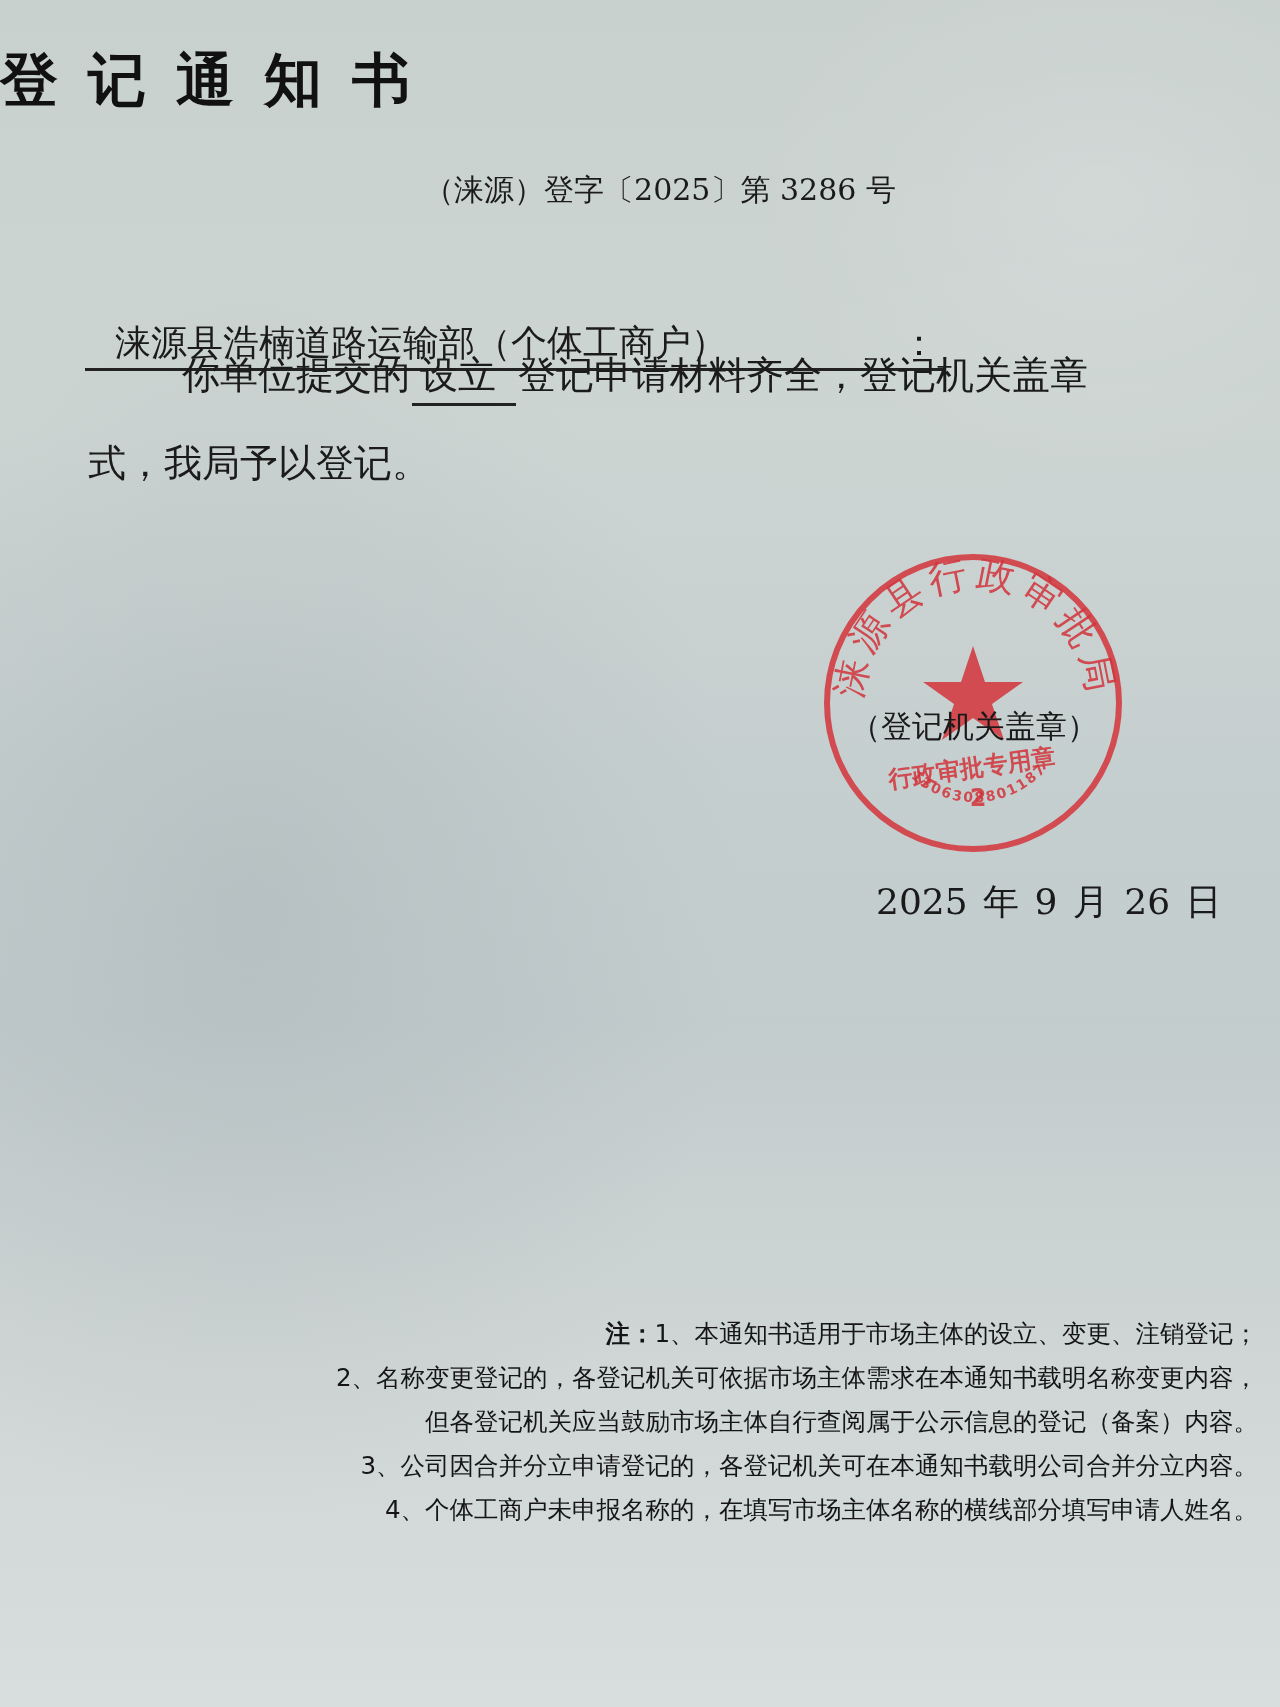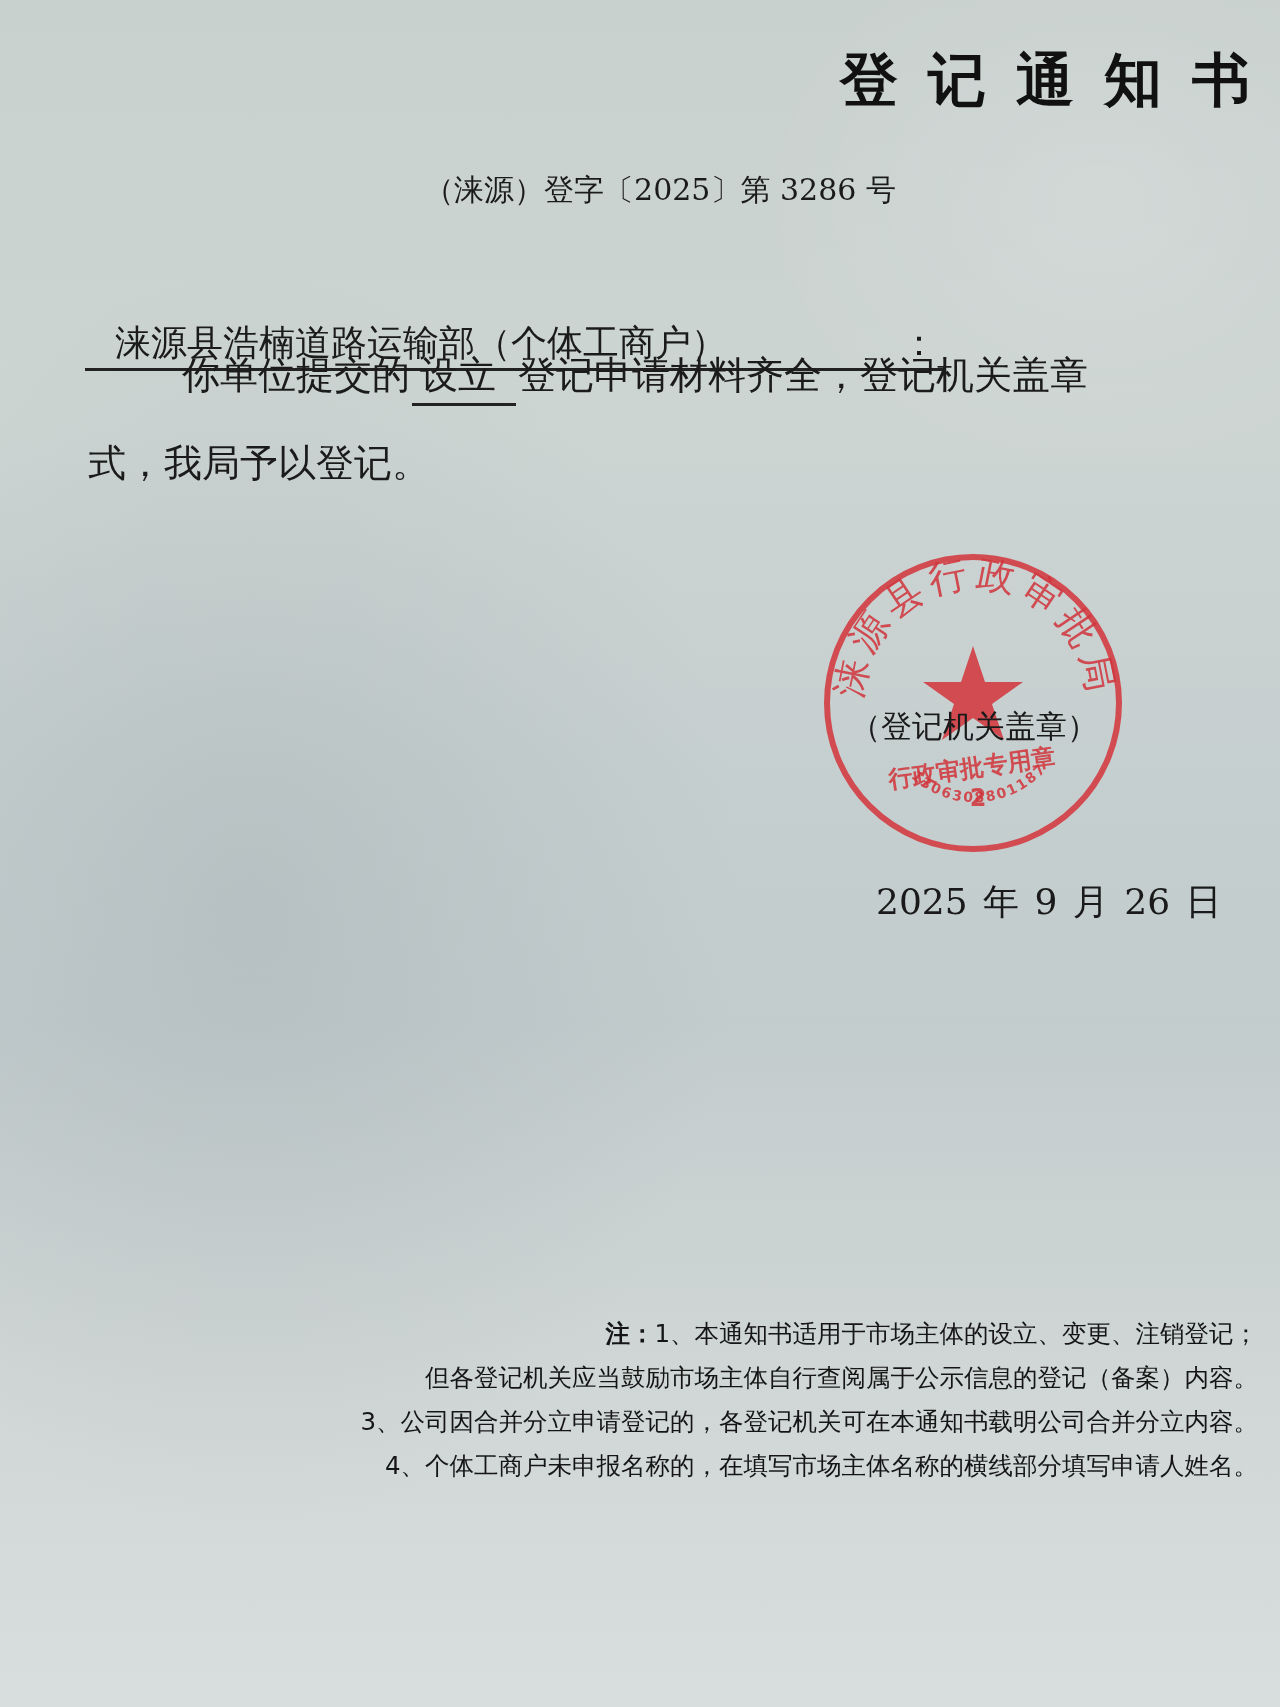--- a/index.html
+++ b/index.html
@@ -21,21 +21,21 @@
       background:
         radial-gradient(ellipse 700px 900px at 250px 900px, rgba(120,135,140,0.18), rgba(0,0,0,0) 70%),
         radial-gradient(ellipse 500px 400px at 1100px 200px, rgba(255,255,255,0.12), rgba(0,0,0,0) 70%);
       pointer-events: none;
     }
     .title {
       position: absolute;
       top: 42px;
       left: 0;
       width: 1280px;
-      text-align: right;
+      text-align: left;
       font-family: "DejaVu Sans", "Liberation Sans", sans-serif;
       font-weight: bold;
       font-size: 58px;
       letter-spacing: 30px;
       color: #111;
     }
     .docno {
       position: absolute;
       top: 170px;
       left: 0;
@@ -170,16 +170,17 @@
 </div>
 
 <div class="seal-label">（登记机关盖章）</div>
 
 <div class="date">2025 年 9 月 26 日</div>
 
 <div class="notes">
   <div class="line">
     <span class="lead">注：</span><span>1、本通知书适用于市场主体的设立、变更、注销登记；</span>
   </div>
+  <div class="line indent">2、名称变更登记的，各登记机关可依据市场主体需求在本通知书载明名称变更内容，</div>
   <div class="line">但各登记机关应当鼓励市场主体自行查阅属于公示信息的登记（备案）内容。</div>
   <div class="line indent">3、公司因合并分立申请登记的，各登记机关可在本通知书载明公司合并分立内容。</div>
   <div class="line indent">4、个体工商户未申报名称的，在填写市场主体名称的横线部分填写申请人姓名。</div>
 </div>
 
 </body></html>

